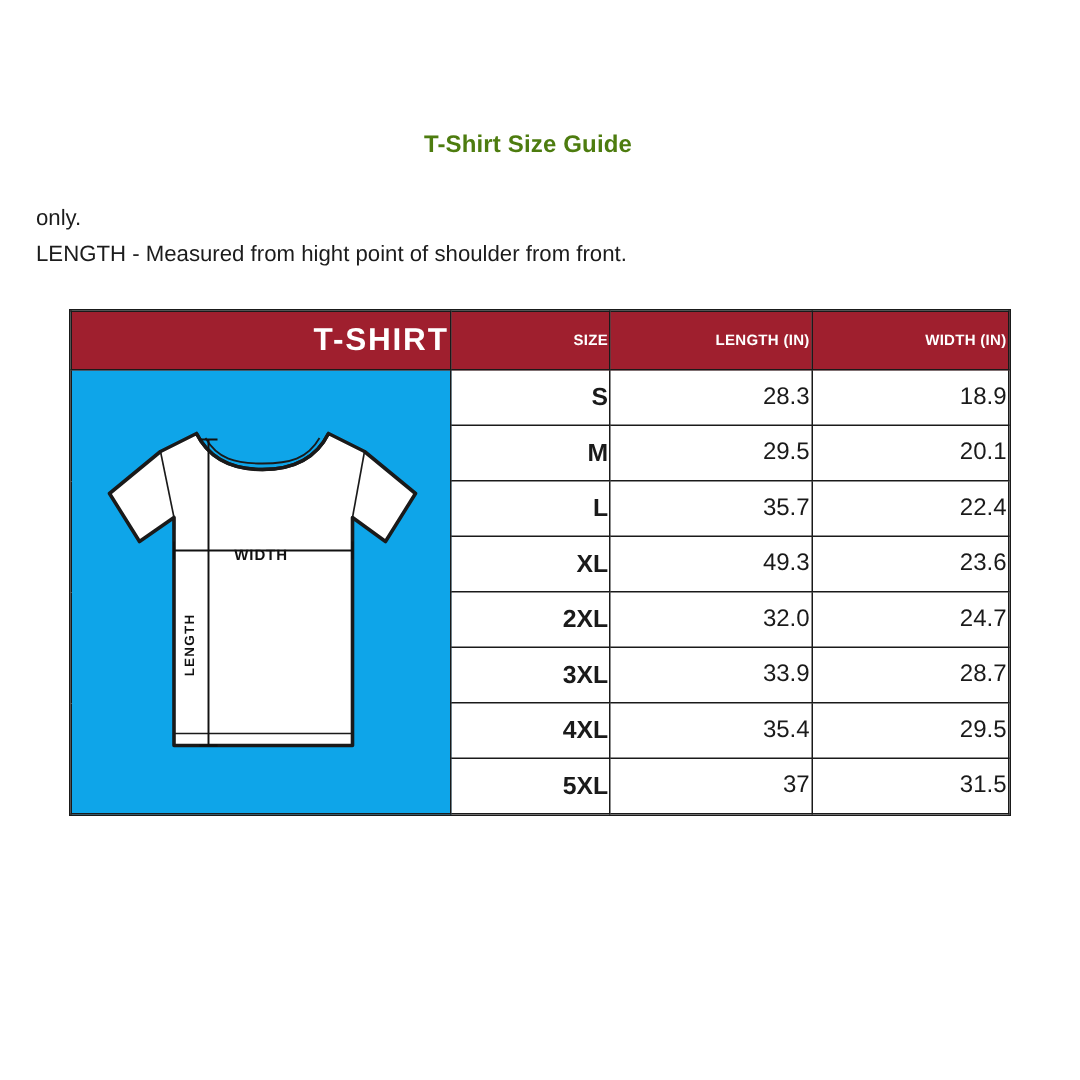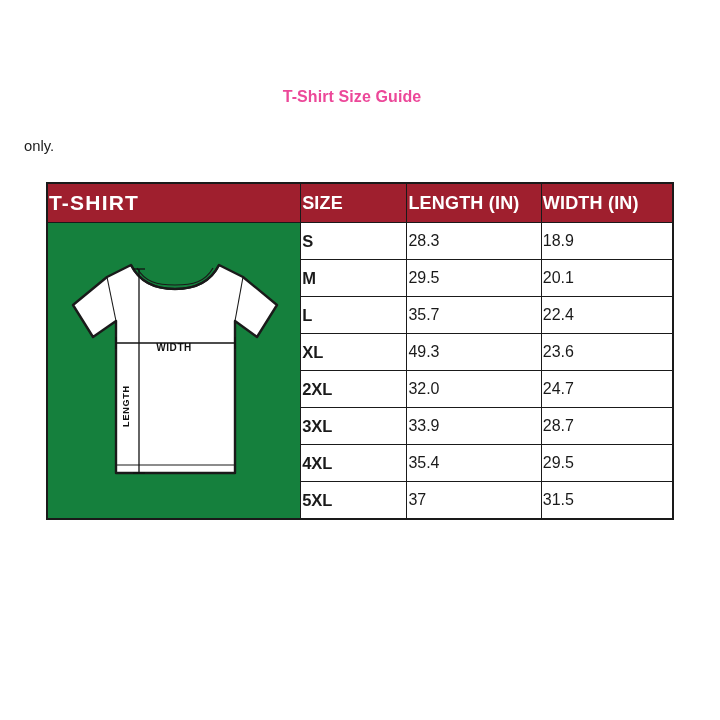--- a/index.html
+++ b/index.html
@@ -18,21 +18,21 @@
     position: relative;
     width: 720px;
     height: 720px;
     box-sizing: border-box;
     padding: 0;
   }
   .title {
     text-align: center;
     font-size: 16px;
     font-weight: bold;
-    color: #ec4899;
+    color: #4d7c0f;
     margin: 88px 16px 0 0;
     letter-spacing: 0.1px;
   }
   .intro {
     margin: 28px 24px 0 24px;
     font-size: 14.8px;
     line-height: 1.63;
     color: #1c1c1c;
   }
   .intro p {
@@ -46,28 +46,28 @@
     border: 1.5px solid #1a1a1a;
   }
   table.size-table {
     border-collapse: collapse;
     width: 100%;
     table-layout: fixed;
   }
   table.size-table th,
   table.size-table td {
     border: 1px solid #1a1a1a;
-    text-align: left;
+    text-align: right;
     vertical-align: middle;
   }
   
   thead th {
     background: #9f1f2e;
     color: #ffffff;
-    font-size: 18px;
+    font-size: 10px;
     font-weight: bold;
     height: 36px;
     letter-spacing: 0.2px;
   }
   thead th.brand {
     font-size: 21px;
     letter-spacing: 1.2px;
     font-weight: bold;
   }
   tbody td {
@@ -75,21 +75,21 @@
     font-size: 16px;
     color: #1a1a1a;
     background: #ffffff;
   }
   tbody td.size-cell {
     font-weight: bold;
     font-size: 16.5px;
   }
   td.shirt-cell {
     padding: 0;
-    background: #15803d;
+    background: #0ea5e9;
     vertical-align: middle;
   }
   .shirt-holder {
     position: relative;
     width: 100%;
     height: 100%;
     display: flex;
     align-items: center;
     justify-content: center;
   }
@@ -119,20 +119,21 @@
 </style>
 </head>
 <body>
 
 <div class="page">
 
   <div class="title">T-Shirt Size Guide</div>
 
   <div class="intro">
     <p class="tight">only.</p>
+    <p class="tight">LENGTH - Measured from hight point of shoulder from front.</p>
   </div>
 
   <div class="table-wrap">
     <table class="size-table">
       <colgroup>
         <col style="width:40.5%">
         <col style="width:17%">
         <col style="width:21.5%">
         <col style="width:21%">
       </colgroup>

